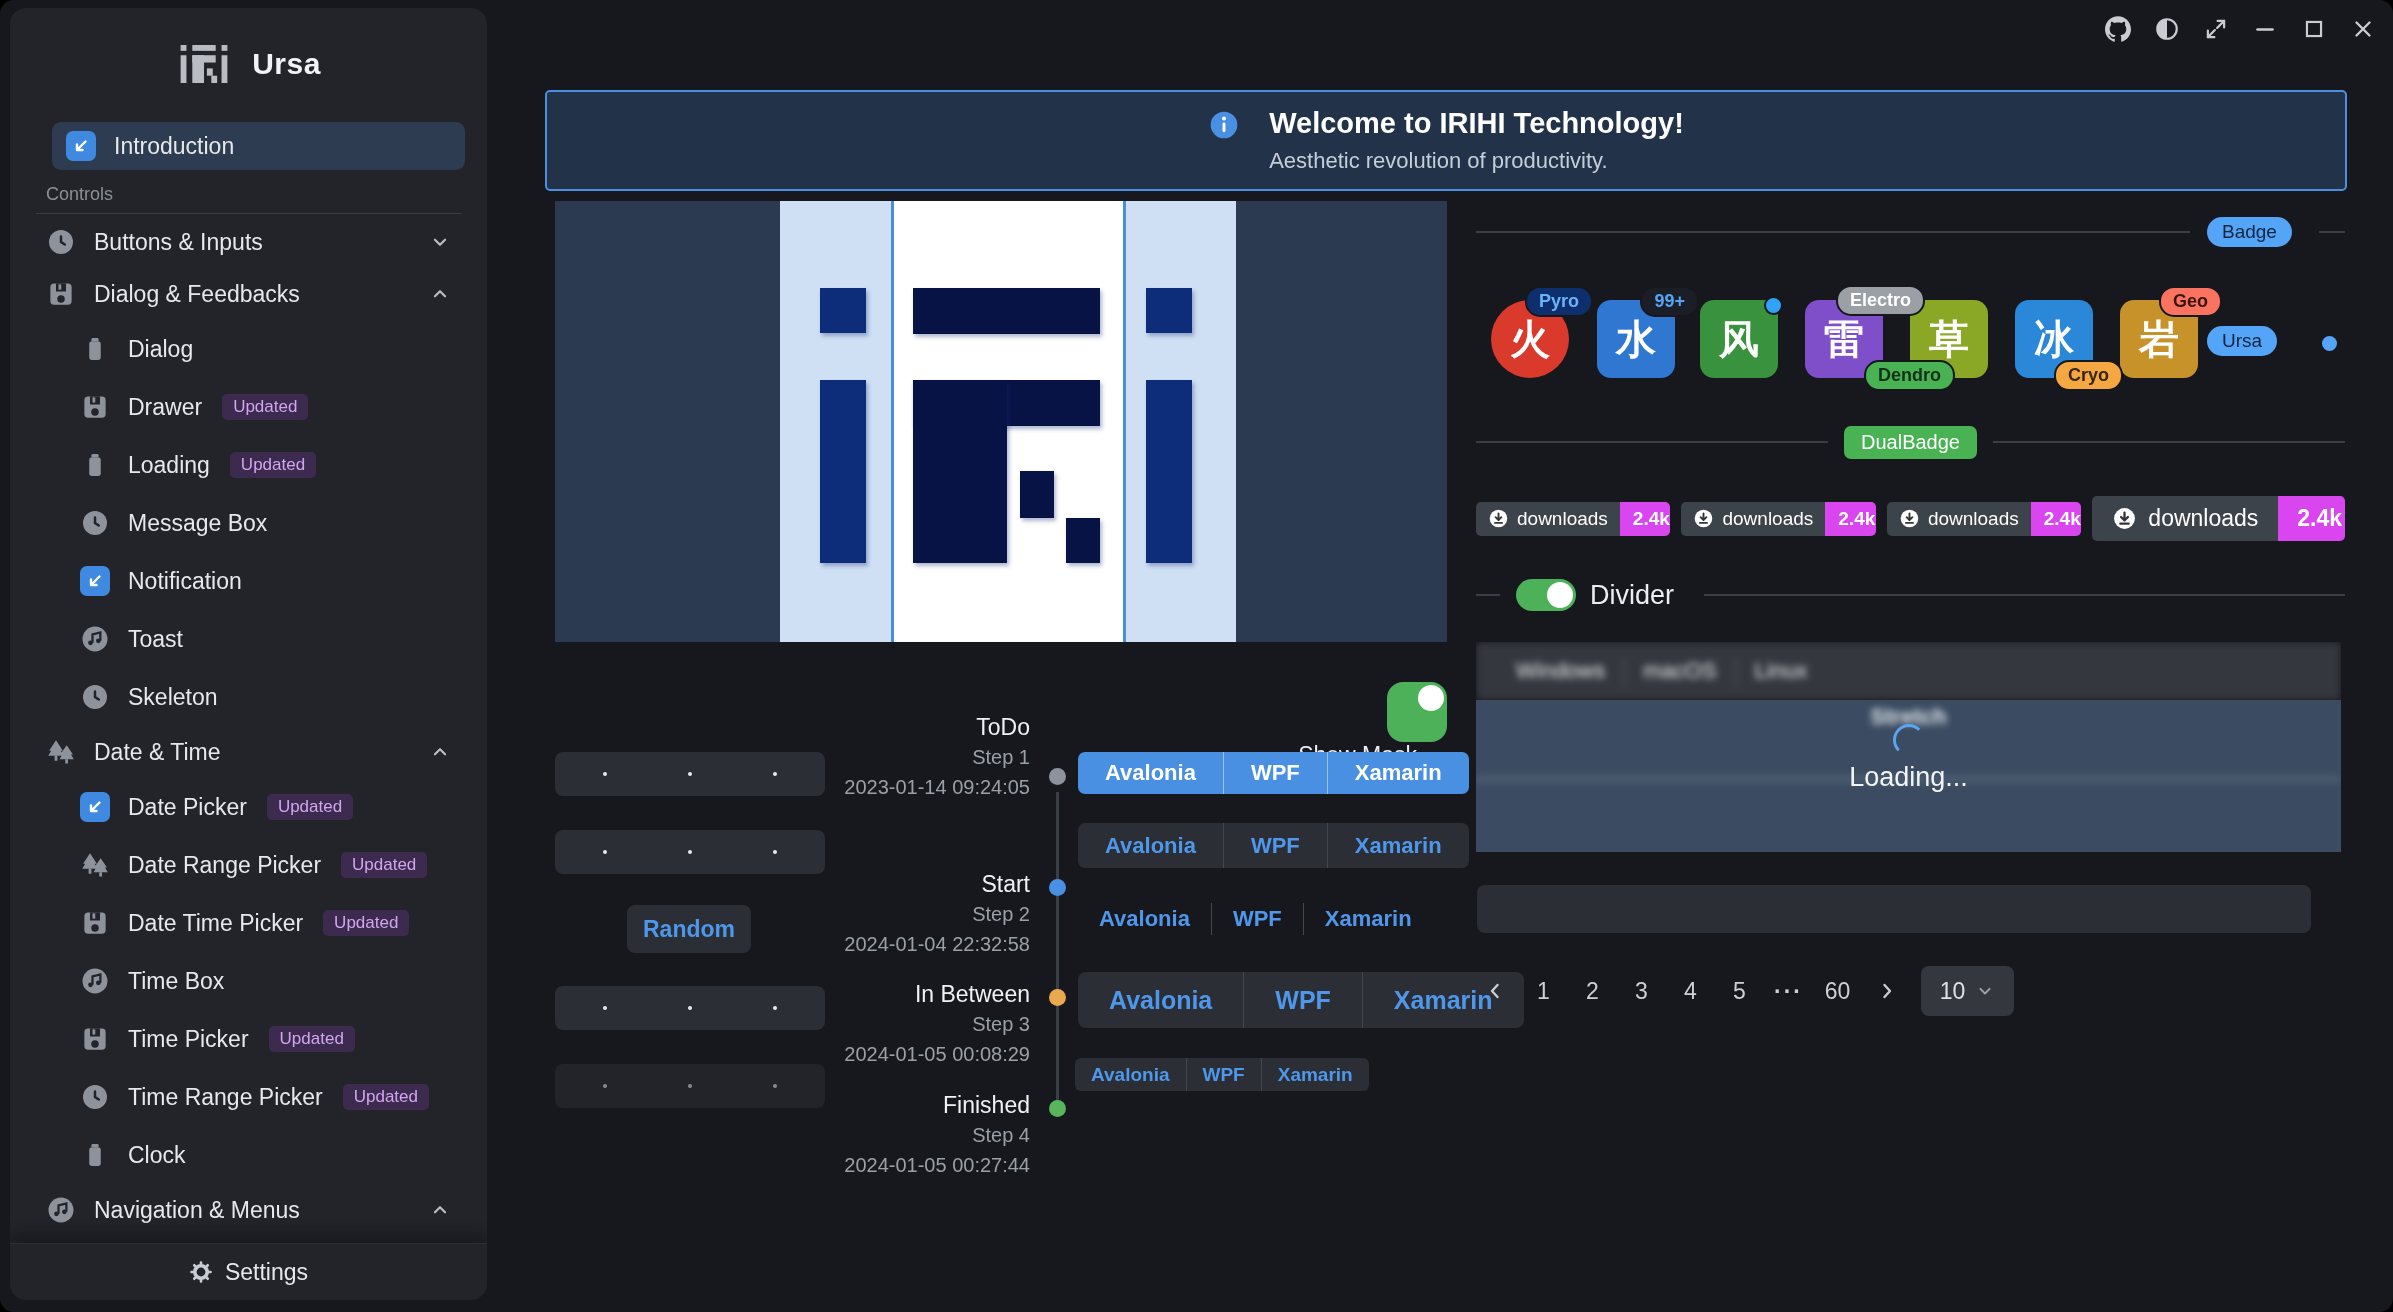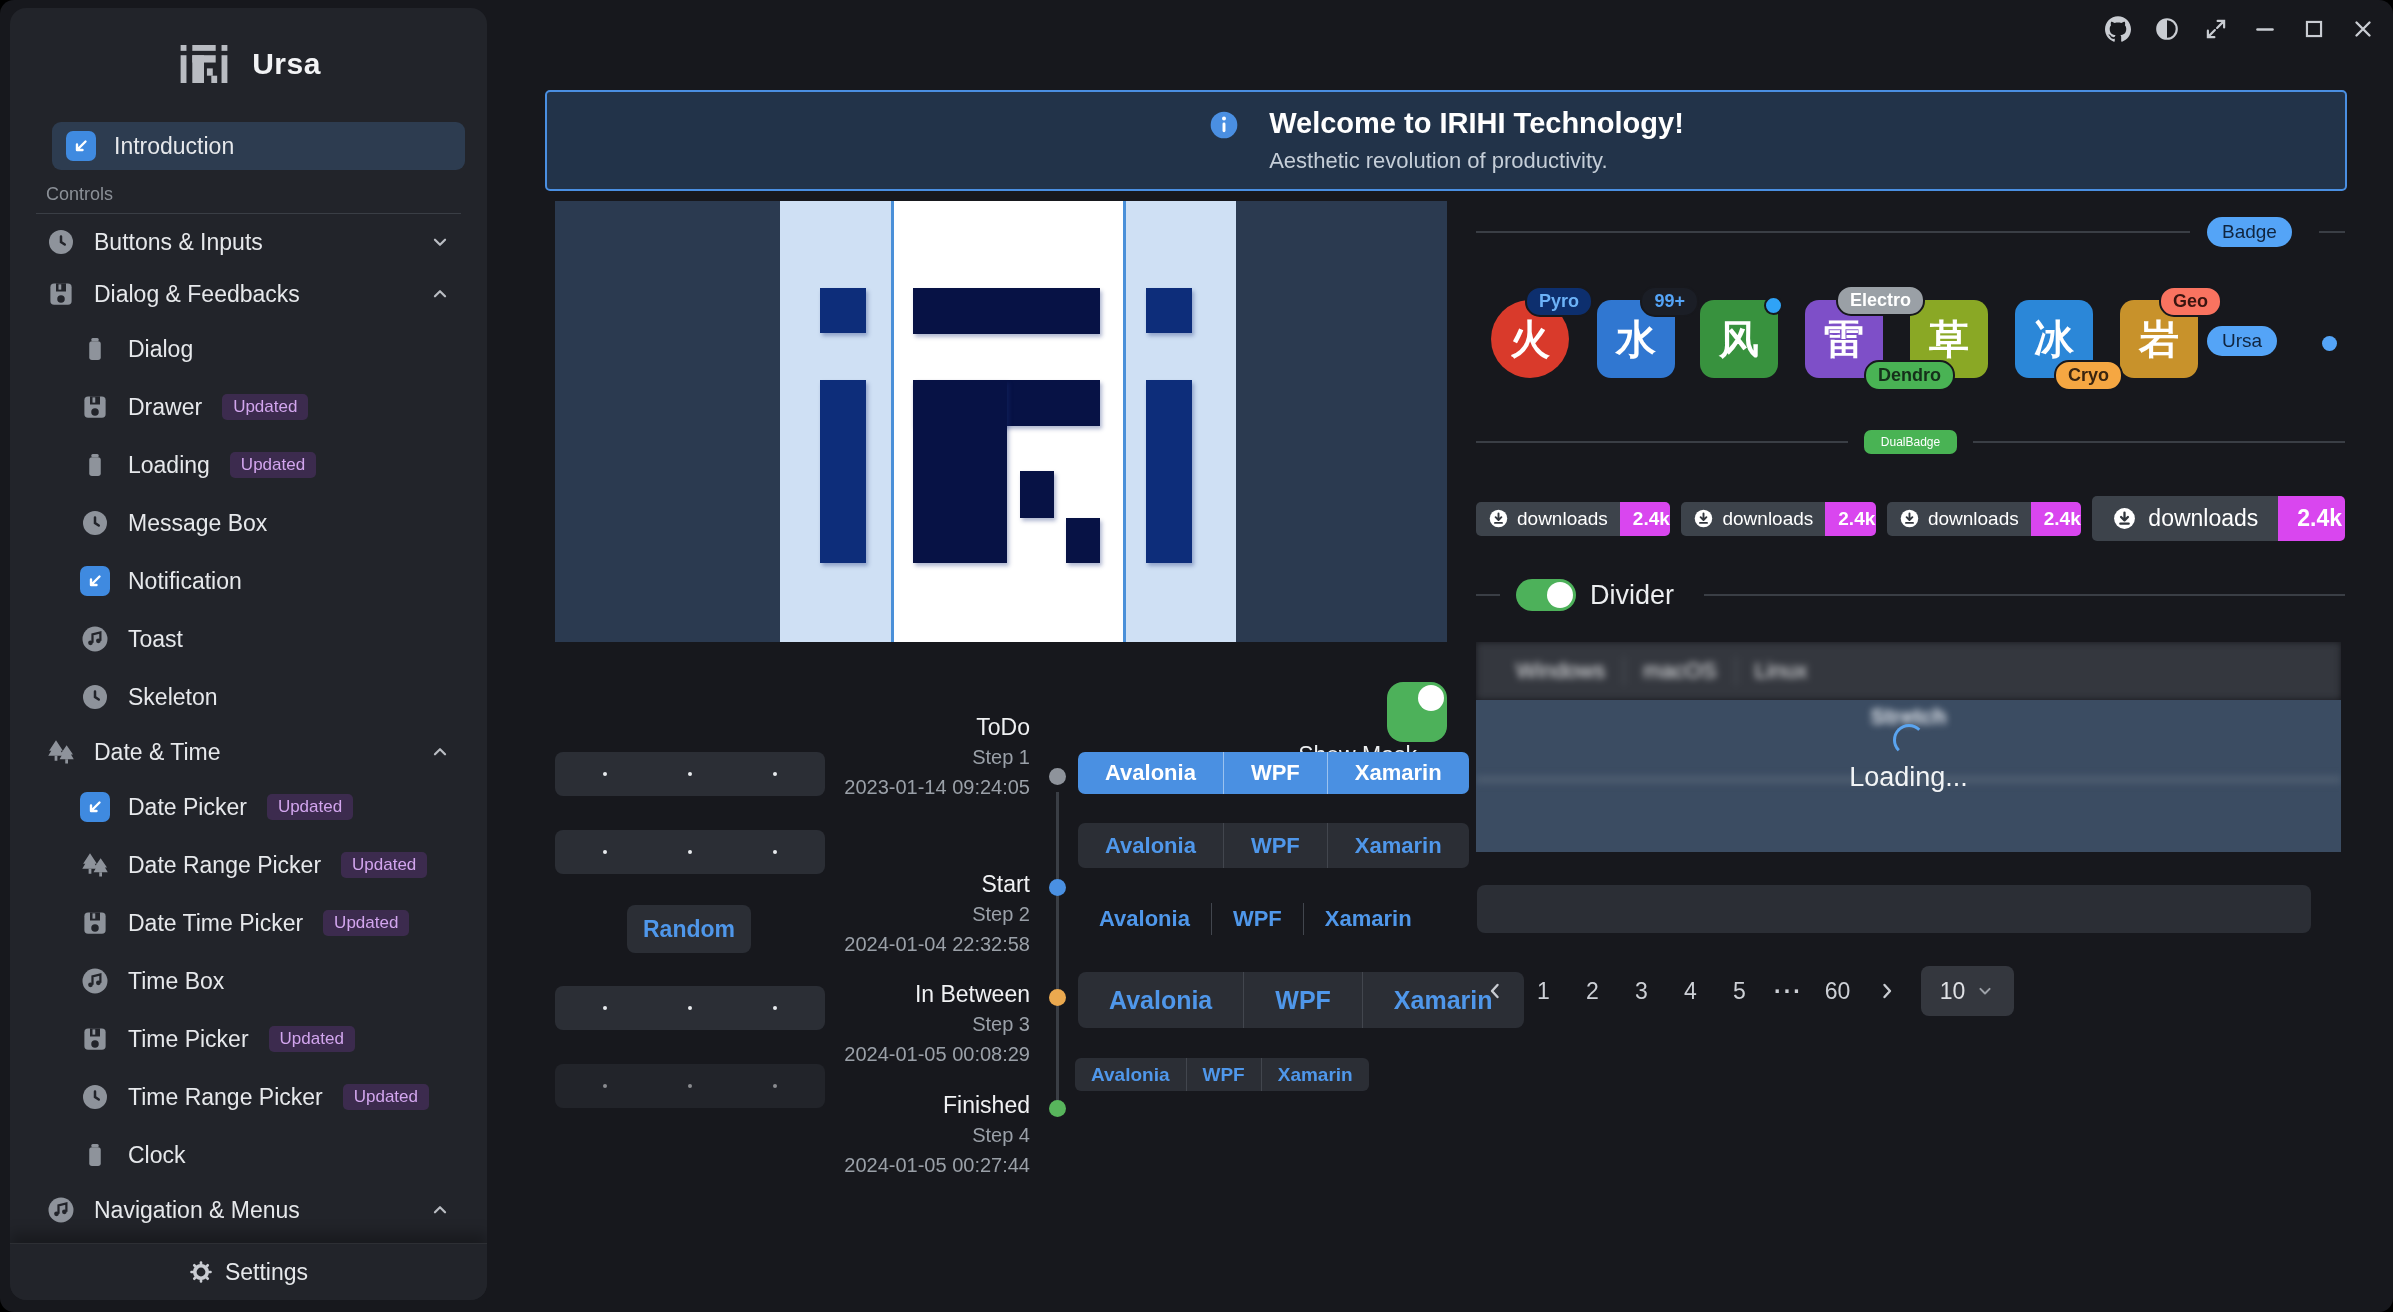--- a/index.html
+++ b/index.html
@@ -88,21 +88,21 @@
   
   .badge-divider{position:absolute;left:1476px;top:216px;width:869px;height:32px;display:flex;align-items:center;}
   .pill{border-radius:16px;font-size:19px;padding:4px 15px;white-space:nowrap;}
   .badge-icons{position:absolute;left:1476px;top:300px;width:880px;height:110px;}
   .el-icon{position:absolute;width:78px;height:78px;border-radius:14px;display:flex;align-items:center;justify-content:center;color:#fff;font-size:40px;font-weight:bold;}
   .el-icon.circle{border-radius:50%;}
   .mini-badge{position:absolute;border-radius:15px;font-size:18px;padding:3px 12px;white-space:nowrap;z-index:3;border:2px solid #17181d;}
   .mini-dot{position:absolute;width:15px;height:15px;border-radius:50%;z-index:3;border:2px solid #17181d;}
 
   .dual-divider{position:absolute;left:1476px;top:426px;width:869px;height:32px;display:flex;align-items:center;}
-  .dd-pill{background:#49b354;color:#fff;font-size:12px;padding:5px 17px;border-radius:7px;margin:0 16px;}
+  .dd-pill{background:#49b354;color:#fff;font-size:20px;padding:5px 17px;border-radius:7px;margin:0 16px;}
   .downloads-row{position:absolute;left:1476px;top:496px;width:869px;display:flex;align-items:center;gap:11px;}
   .dlbadge{display:inline-flex;align-items:stretch;border-radius:5px;overflow:hidden;height:34px;cursor:pointer;}
   .dlbadge .dl-left{background:#3d434b;color:#fff;display:flex;align-items:center;gap:8px;padding:0 12px;font-size:19px;}
   .dlbadge .dl-left svg{width:21px;height:21px;}
   .dlbadge .dl-right{background:#d946ef;color:#fff;display:flex;align-items:center;padding:0 13px;font-size:19px;font-weight:bold;}
   .dlbadge.lg{height:45px;}
   .dlbadge.lg .dl-left{font-size:23px;padding:0 20px;gap:11px;}
   .dlbadge.lg .dl-left svg{width:25px;height:25px;}
   .dlbadge.lg .dl-right{font-size:23px;padding:0 19px;}
 

